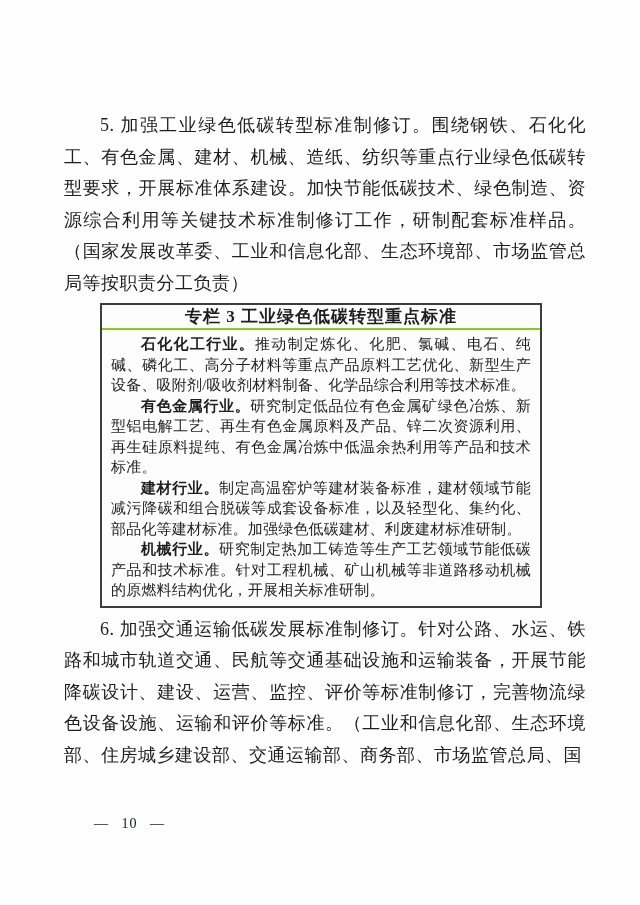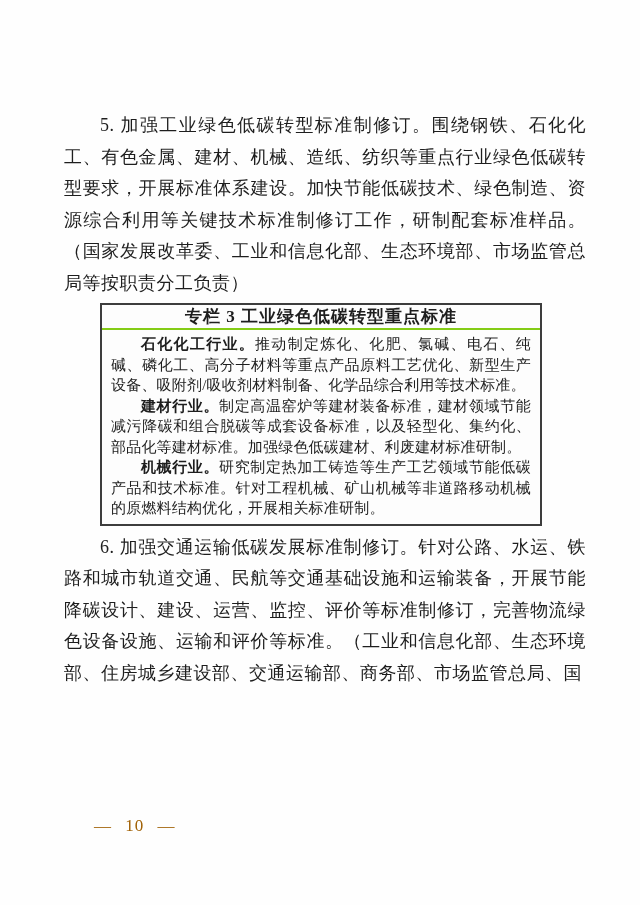--- a/index.html
+++ b/index.html
@@ -61,38 +61,39 @@
     text-indent: 2em;
     letter-spacing: 0.2px;
   }
   .box-label {
     font-weight: bold;
   }
   .footer {
     position: absolute;
     left: 94px;
     top: 816px;
-    font-size: 17px;
+    font-size: 14px;
     letter-spacing: 1px;
     word-spacing: 8px;
-    color: #a16207;
+    color: #0f172a;
   }
 </style>
 </head>
 <body>
 
 <div class="page">
   <div class="content">
 
     <p class="para">5. 加强工业绿色低碳转型标准制修订。围绕钢铁、石化化工、有色金属、建材、机械、造纸、纺织等重点行业绿色低碳转型要求，开展标准体系建设。加快节能低碳技术、绿色制造、资源综合利用等关键技术标准制修订工作，研制配套标准样品。（国家发展改革委、工业和信息化部、生态环境部、市场监管总局等按职责分工负责）</p>
 
     <div class="standards-box">
       <div class="box-header">专栏 3  工业绿色低碳转型重点标准</div>
       <div class="box-body">
         <p class="box-para"><span class="box-label">石化化工行业。</span><span>推动制定炼化、化肥、氯碱、电石、纯碱、磷化工、高分子材料等重点产品原料工艺优化、新型生产设备、吸附剂/吸收剂材料制备、化学品综合利用等技术标准。</span></p>
+        <p class="box-para"><span class="box-label">有色金属行业。</span><span>研究制定低品位有色金属矿绿色冶炼、新型铝电解工艺、再生有色金属原料及产品、锌二次资源利用、再生硅原料提纯、有色金属冶炼中低温余热利用等产品和技术标准。</span></p>
         <p class="box-para"><span class="box-label">建材行业。</span><span>制定高温窑炉等建材装备标准，建材领域节能减污降碳和组合脱碳等成套设备标准，以及轻型化、集约化、部品化等建材标准。加强绿色低碳建材、利废建材标准研制。</span></p>
         <p class="box-para"><span class="box-label">机械行业。</span><span>研究制定热加工铸造等生产工艺领域节能低碳产品和技术标准。针对工程机械、矿山机械等非道路移动机械的原燃料结构优化，开展相关标准研制。</span></p>
       </div>
     </div>
 
     <p class="para">6. 加强交通运输低碳发展标准制修订。针对公路、水运、铁路和城市轨道交通、民航等交通基础设施和运输装备，开展节能降碳设计、建设、运营、监控、评价等标准制修订，完善物流绿色设备设施、运输和评价等标准。（工业和信息化部、生态环境部、住房城乡建设部、交通运输部、商务部、市场监管总局、国</p>
 
   </div>
 
   <div class="footer">— 10 —</div>

